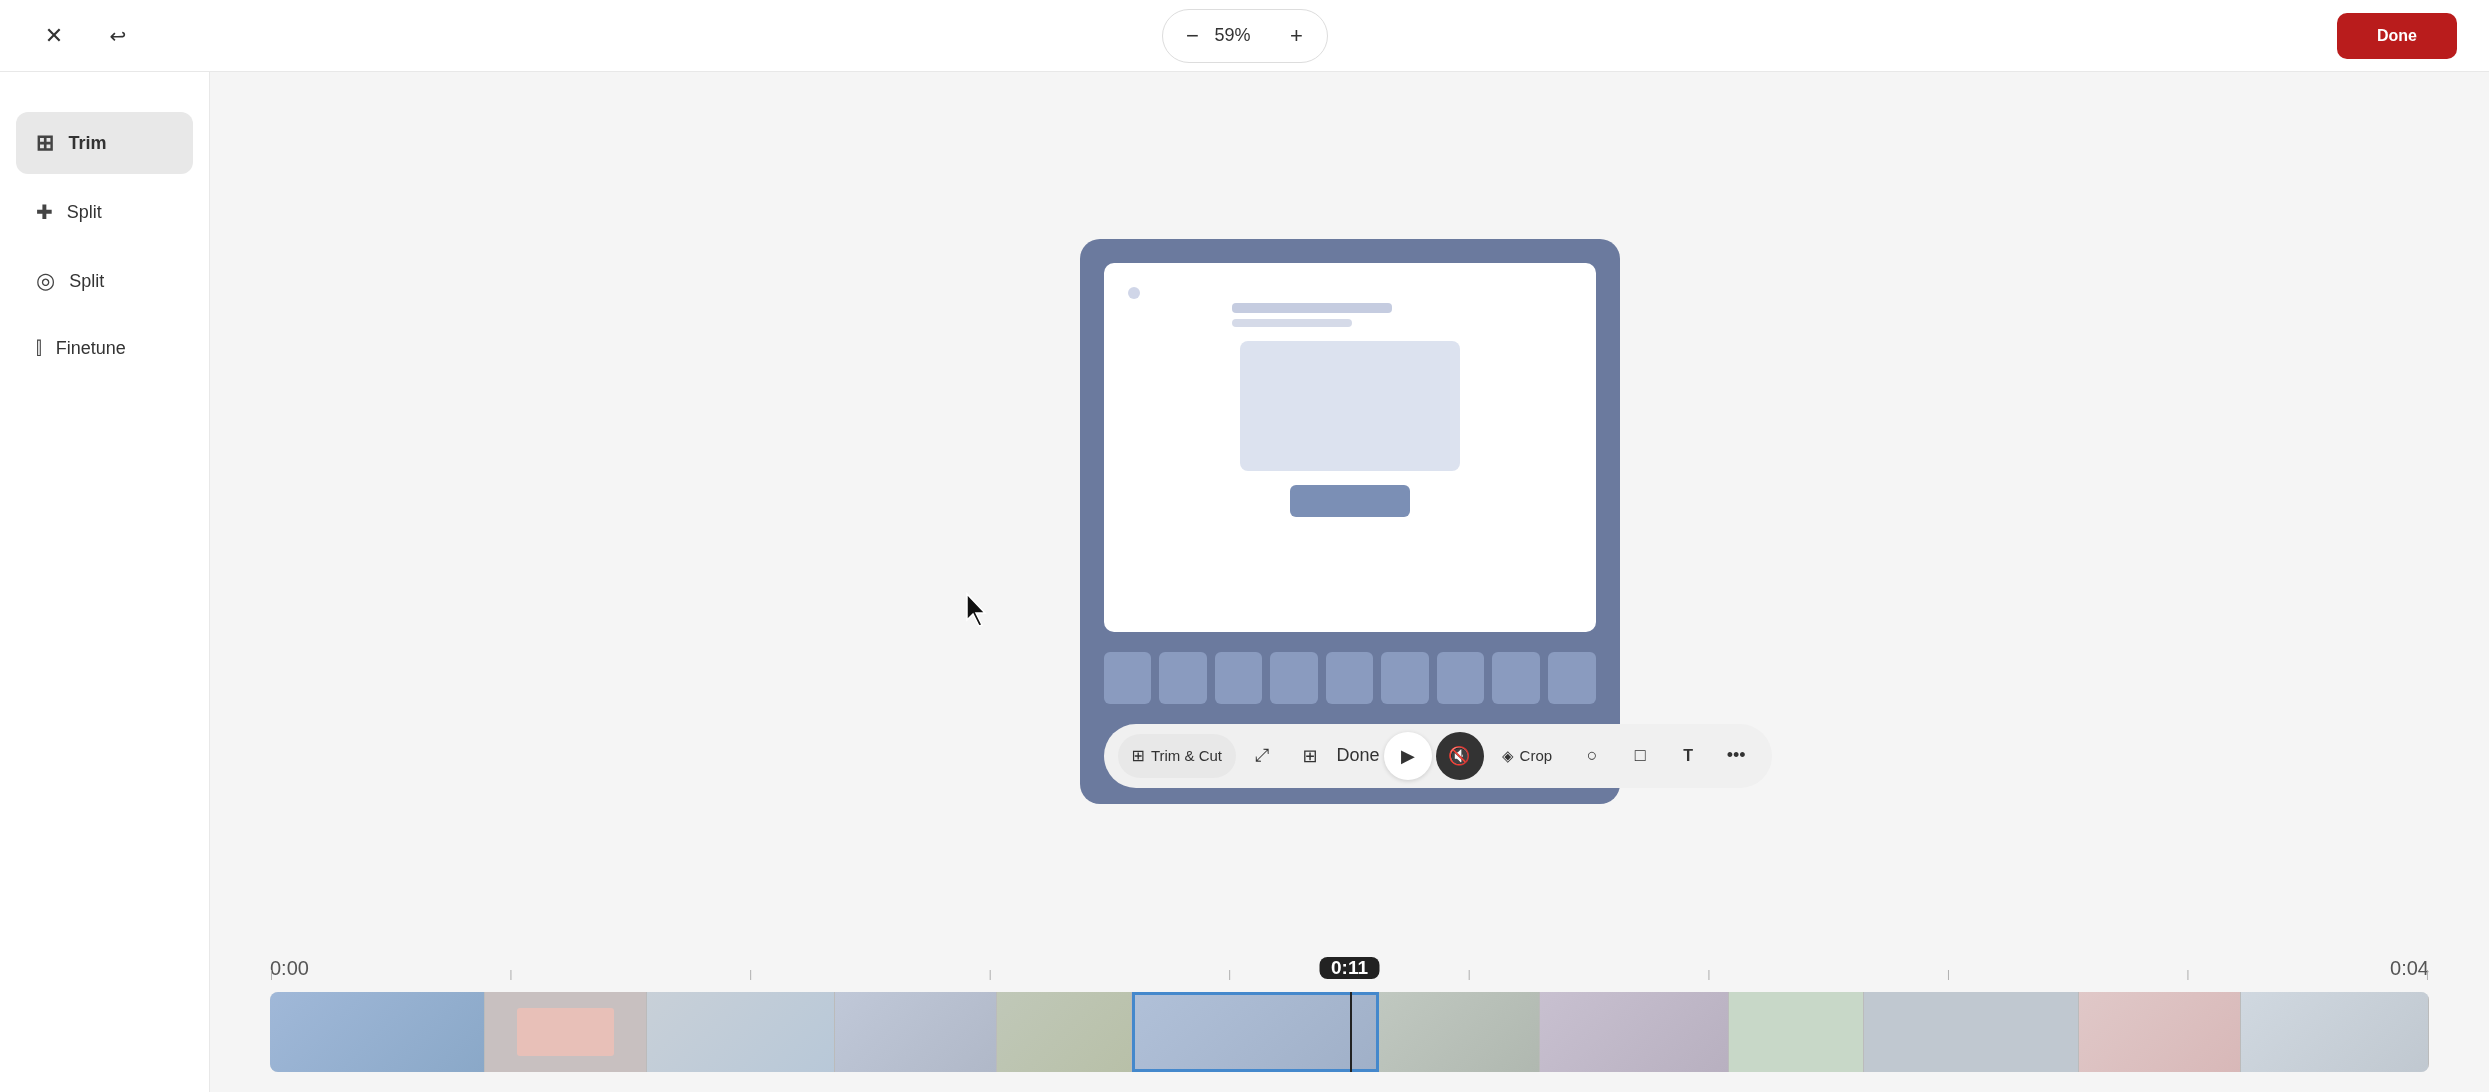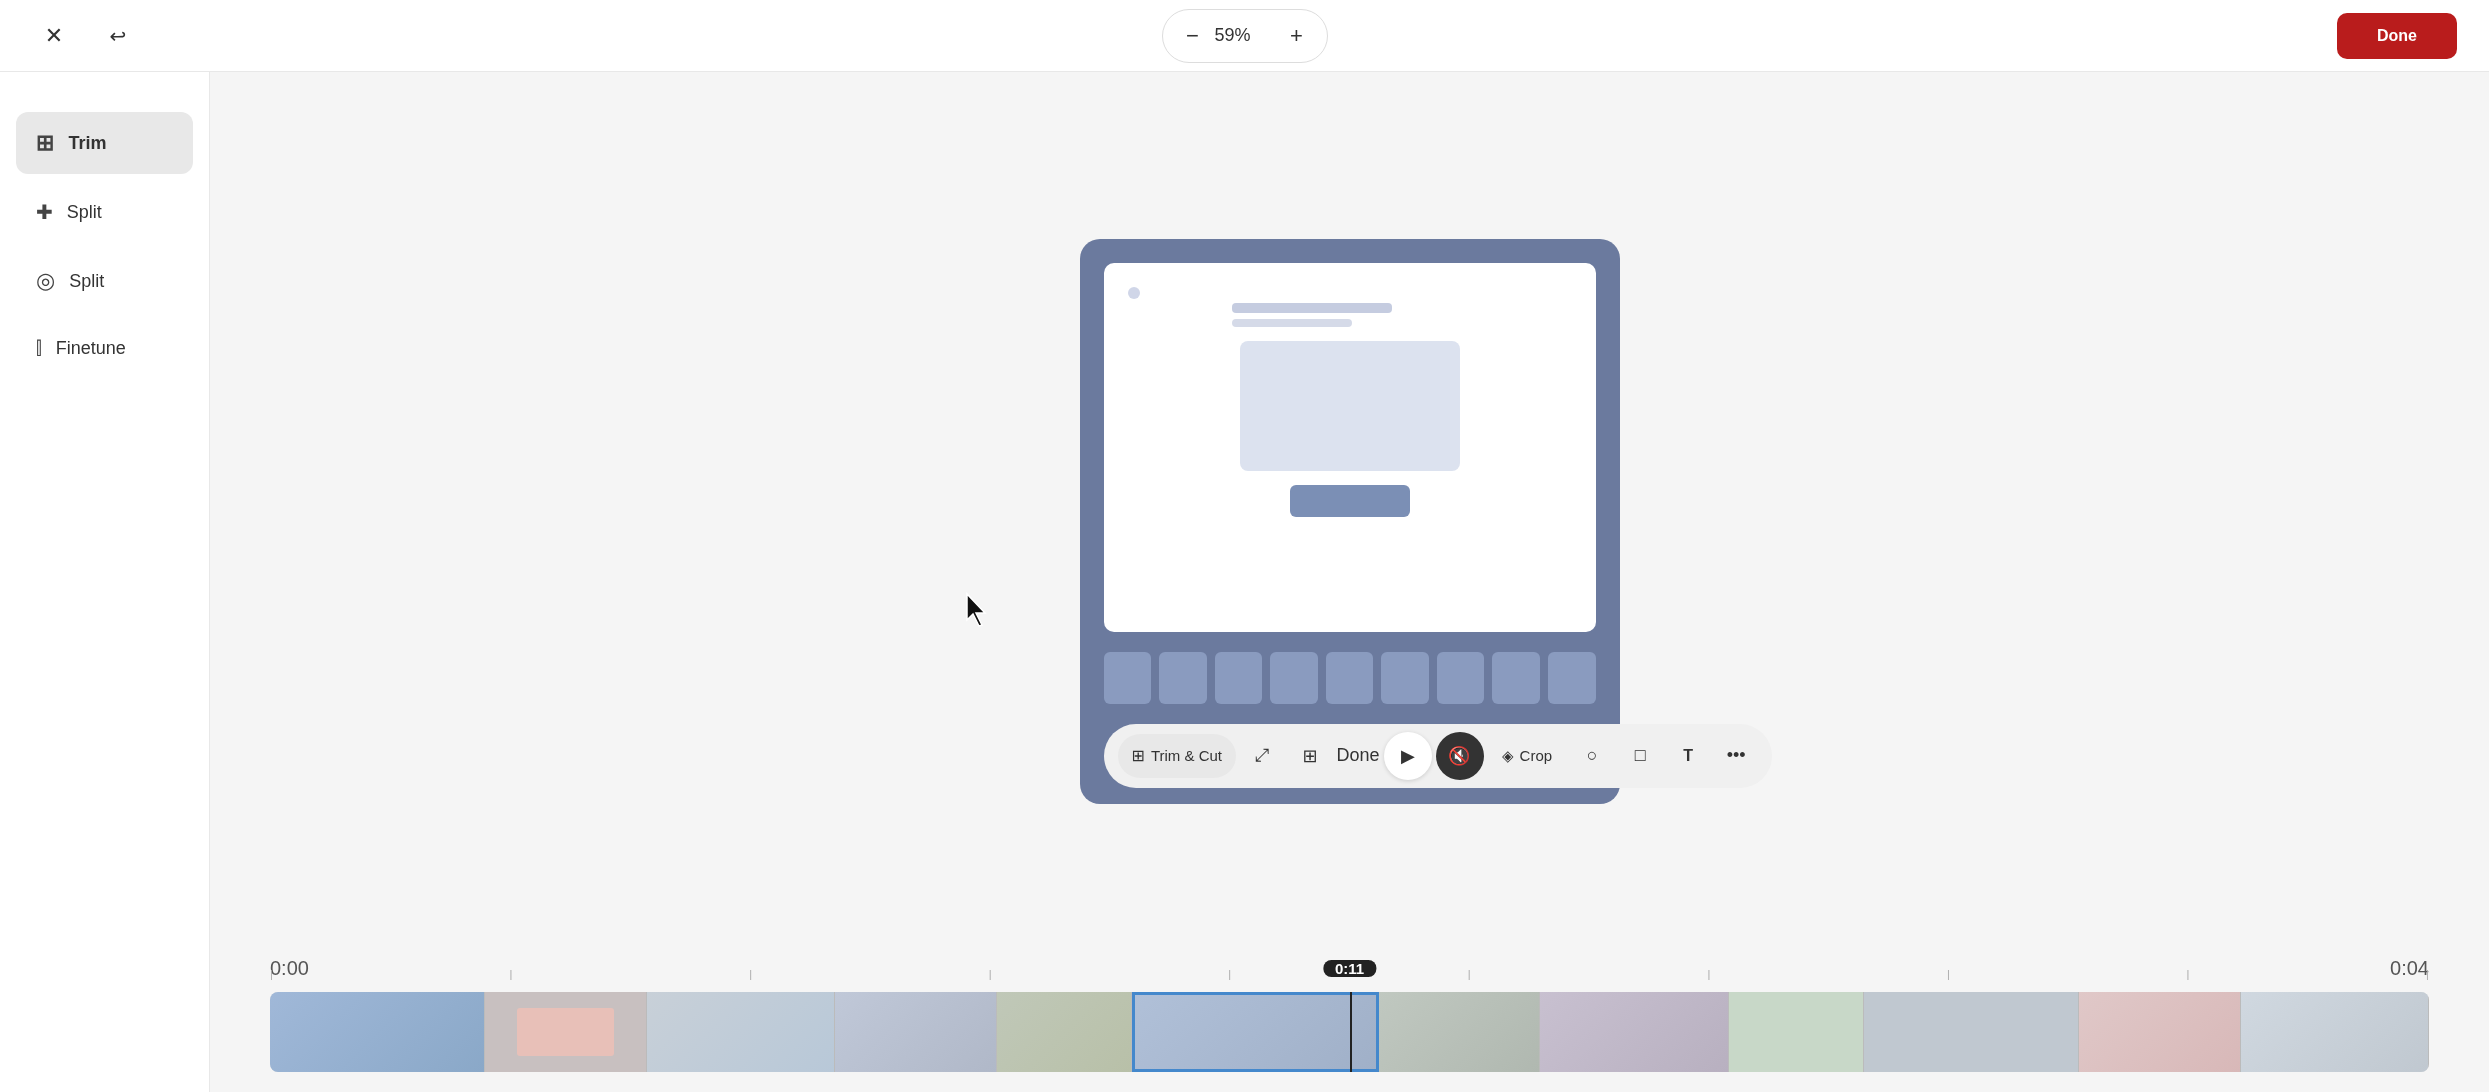--- a/index.html
+++ b/index.html
@@ -309,21 +309,21 @@
       transform: translateX(-50%);
       display: flex;
       flex-direction: column;
       align-items: center;
     }
     .playhead-time {
       background: #222;
       color: #fff;
       border-radius: 8px;
       padding: 0 12px;
-      font-size: 15px;
+      font-size: 19px;
       font-weight: 600;
     }
 
     .timeline-track {
       width: 100%;
       height: 80px;
       background: #e0e0e0;
       border-radius: 8px;
       overflow: hidden;
       position: relative;

